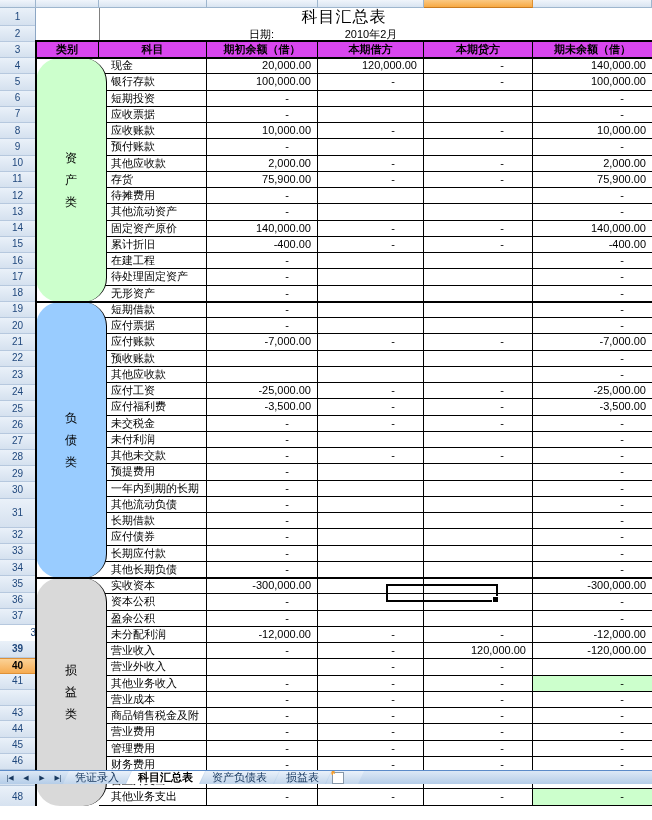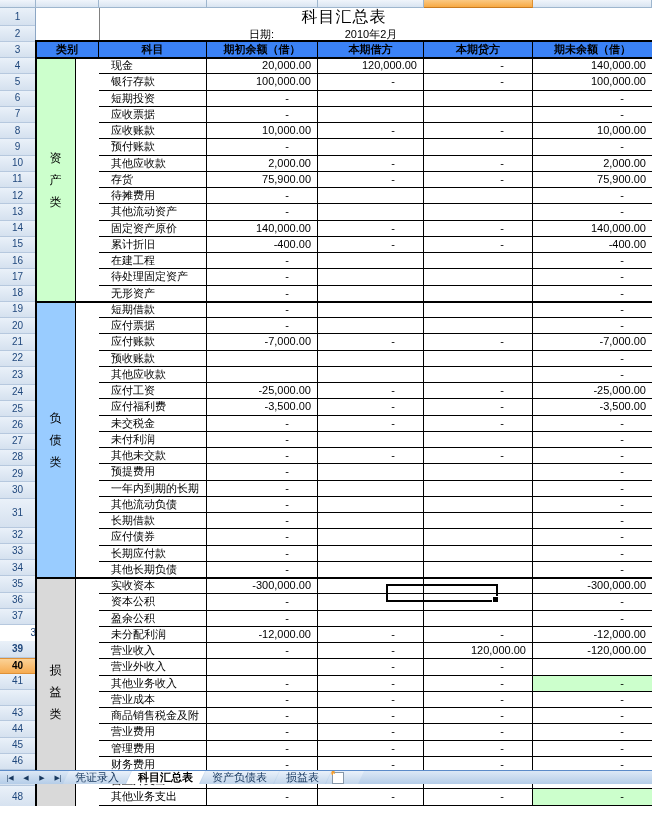--- a/index.html
+++ b/index.html
@@ -23,38 +23,38 @@
   
   #titlerow{position:absolute;left:36px;top:8px;width:616px;height:18px;
     display:flex;align-items:center;justify-content:center;font-size:16px;letter-spacing:1px;}
   #daterow-label{position:absolute;left:207px;top:26px;width:111px;height:16px;box-sizing:border-box;
     text-align:right;padding-right:44px;line-height:16px;}
   #daterow-value{position:absolute;left:318px;top:26px;width:106px;height:16px;
     text-align:center;line-height:16px;}
   #vline12{position:absolute;left:99px;top:8px;width:1px;height:34px;background:#808080;}
   
   #headerrow{position:absolute;left:36px;top:42px;width:616px;height:16px;display:flex;}
-  .hcell{box-sizing:border-box;height:16px;background:#3b82f6;font-weight:bold;text-align:center;
+  .hcell{box-sizing:border-box;height:16px;background:#d946ef;font-weight:bold;text-align:center;
     line-height:15px;border-right:1px solid #000;overflow:hidden;white-space:nowrap;}
   
   #grid{position:absolute;left:36px;top:58px;width:616px;height:748px;overflow:hidden;background:#fff;}
   .row{display:flex;margin-left:63px;height:16.26px;}
   .c{box-sizing:border-box;border-right:1px solid #000;border-bottom:1px solid #000;
     line-height:15px;overflow:hidden;white-space:nowrap;}
   .c.subj{width:108px;text-align:left;padding-left:12px;}
   .c.open{width:111px;}
   .c.deb{width:106px;}
   .c.cred{width:109px;}
   .c.close{width:119px;border-right:none;}
   .c.num{text-align:right;padding-right:6px;}
   .c.num.dash{padding-right:28px;}
   .c.hl{background:#CCFFCC;}
   
-  .cat{position:absolute;left:0;width:40px;box-sizing:border-box;border-right:1px solid #000;
-    display:flex;align-items:center;justify-content:center;}
+  .cat{position:absolute;left:0;width:71px;box-sizing:border-box;border-right:1px solid #000;
+    display:flex;align-items:center;justify-content:center;border-radius:24px;}
   .catlabel{width:13px;text-align:center;word-break:break-all;line-height:22px;font-size:12px;}
   
   #selbox{position:absolute;left:386px;top:584px;width:112px;height:18px;box-sizing:border-box;
     border:2px solid #000;pointer-events:none;}
   #selbox::after{content:"";position:absolute;right:-3px;bottom:-3px;width:5px;height:5px;
     background:#000;border:1px solid #fff;}
   
   .thick{position:absolute;background:#000;pointer-events:none;}
   #thick-top{left:35px;top:40px;width:617px;height:2px;}
   #thick-hdr{left:35px;top:57px;width:617px;height:2px;}

